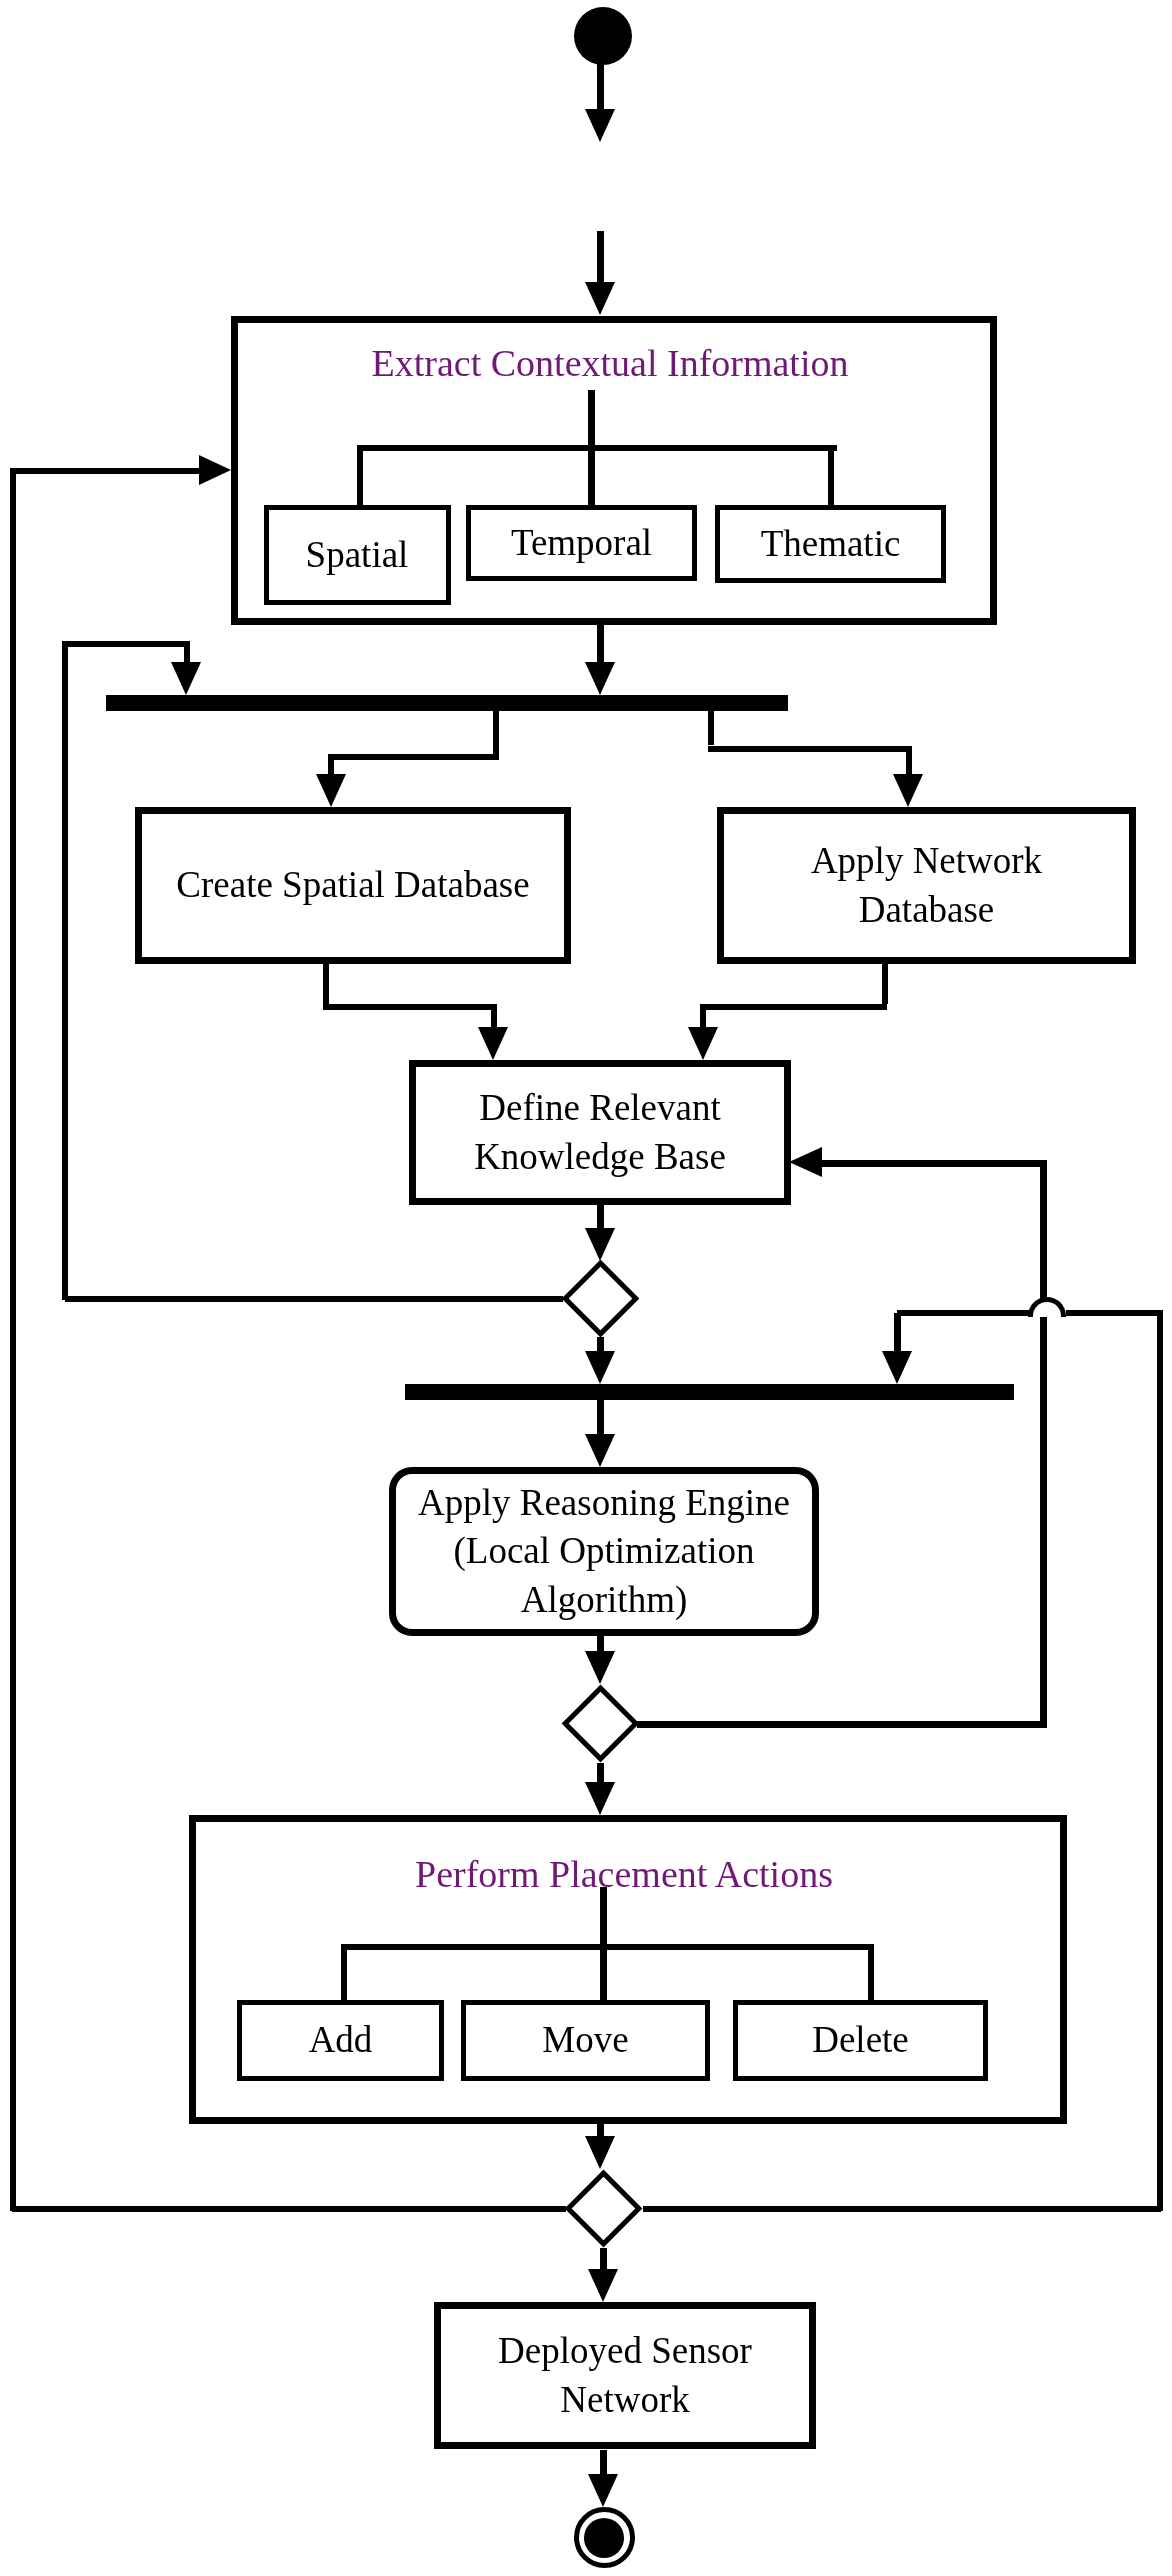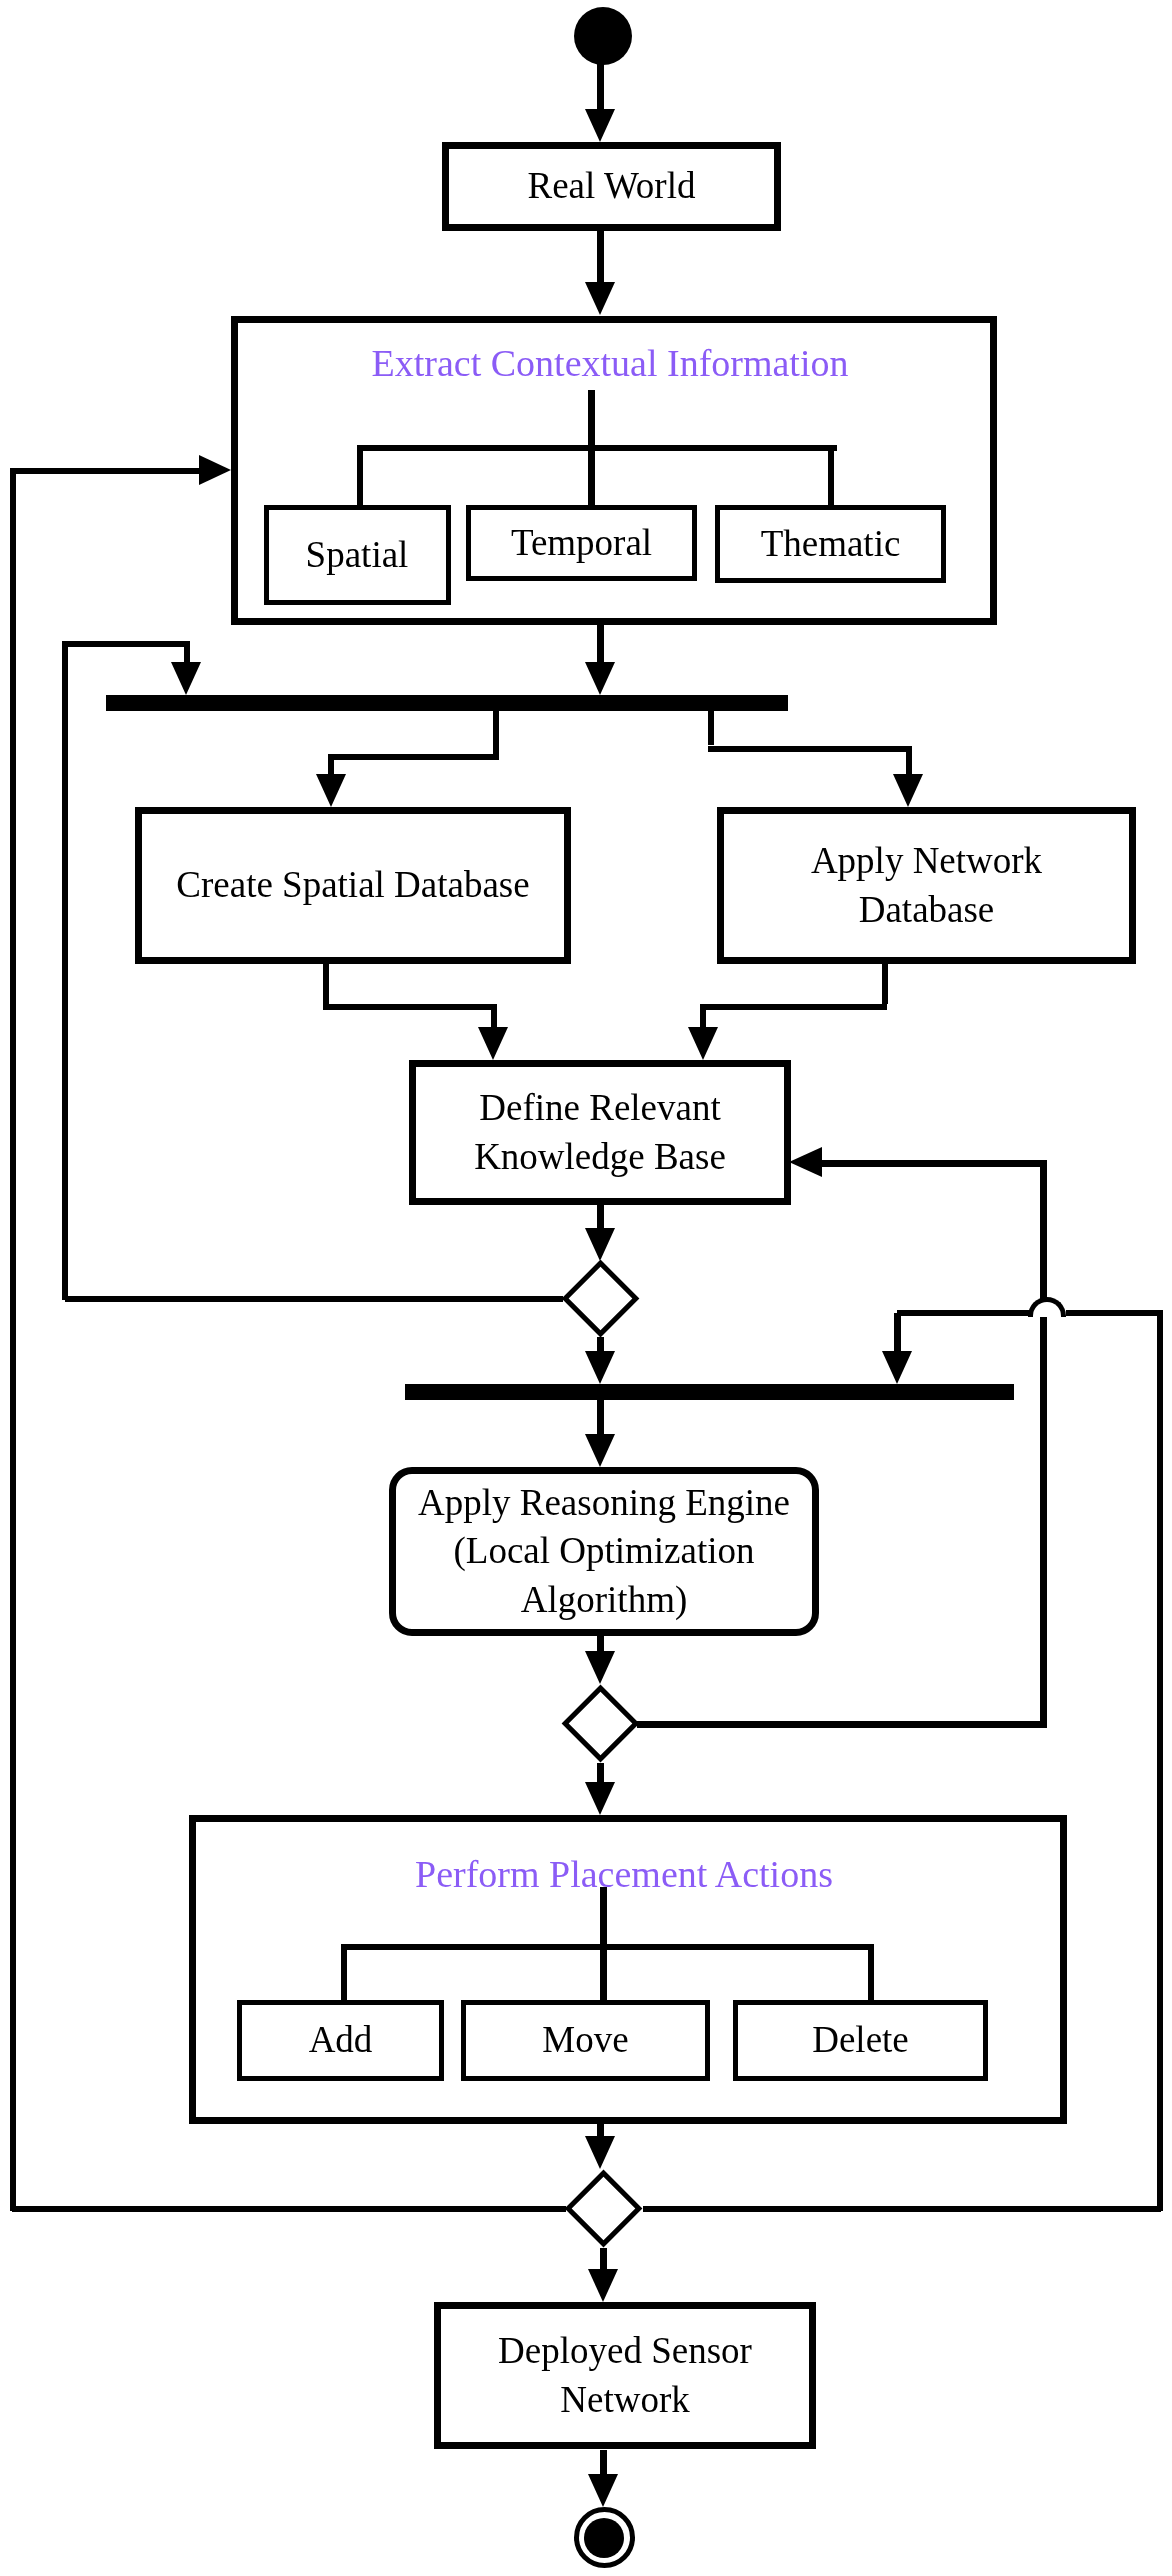--- a/index.html
+++ b/index.html
@@ -22,21 +22,21 @@
     font-size:37px;
     line-height:1.3;
     text-align:center;
     white-space:pre-line;
     color:#000;
   }
   .title{
     position:absolute;left:0;right:8px;
     text-align:center;
     font-size:38px;
-    color:#8b5cf6;
+    color:#701a75;
   }
   .ln{position:absolute;background:#000;}
   .ah{position:absolute;width:0;height:0;}
   .ah-down{border-left:15.5px solid transparent;border-right:15.5px solid transparent;border-top:33px solid #000;}
   .ah-right{border-top:15.5px solid transparent;border-bottom:15.5px solid transparent;border-left:32px solid #000;}
   .ah-left{border-top:15.5px solid transparent;border-bottom:15.5px solid transparent;border-right:33px solid #000;}
   .diamond{
     position:absolute;width:45px;height:45px;
     border:5px solid #000;background:#fff;
     transform:rotate(45deg);
@@ -61,23 +61,20 @@
 </style>
 </head>
 <body>
 
 <div id="canvas">
 
   <div class="circle-start" style="left:574px;top:6.6px;"></div>
   <div class="ln" style="left:597px;top:61px;width:6.6px;height:51px;"></div>
   <div class="ah ah-down" style="left:585px;top:109px;"></div>
 
-  <div class="box" style="left:442px;top:142px;width:339px;height:89px;">
-    <div class="label">Real World</div>
-  </div>
   <div class="ln" style="left:597px;top:231px;width:6.6px;height:52px;"></div>
   <div class="ah ah-down" style="left:585px;top:282px;"></div>
 
   <div class="box" style="left:231px;top:316px;width:766px;height:309px;border-width:7.8px;align-items:flex-start;">
     <div class="title" style="top:17.7px;">Extract Contextual Information</div>
     <div class="ln" style="left:350px;top:67px;width:6.6px;height:58px;"></div>
     <div class="ln" style="left:122px;top:122px;width:477px;height:5.5px;"></div>
     <div class="ln" style="left:119px;top:122px;width:5.5px;height:60px;"></div>
     <div class="ln" style="left:350px;top:122px;width:6.6px;height:60px;"></div>
     <div class="ln" style="left:590px;top:122px;width:5.5px;height:60px;"></div>

